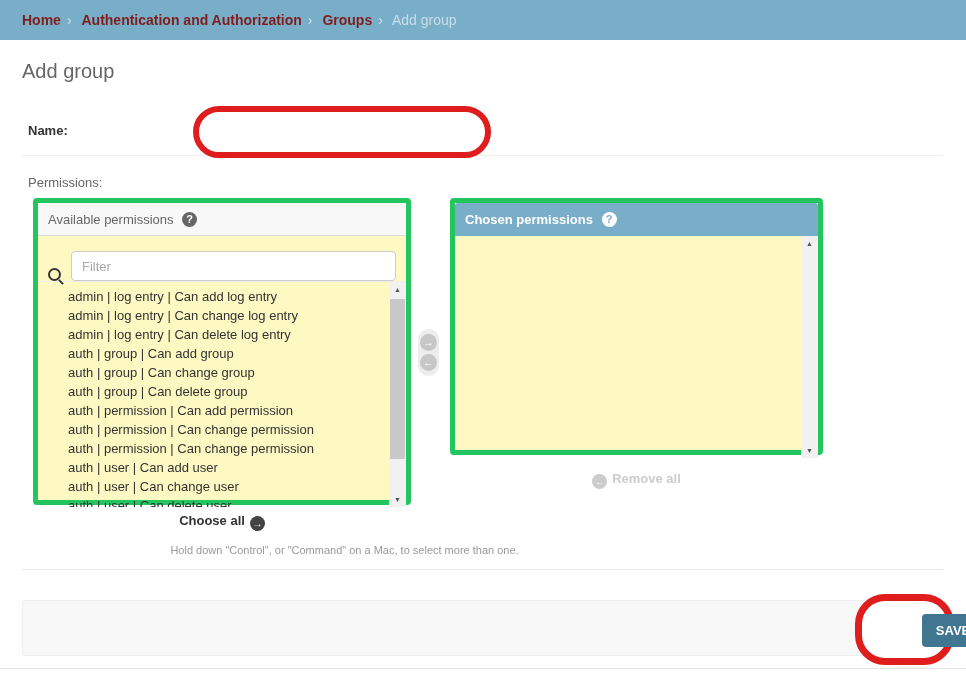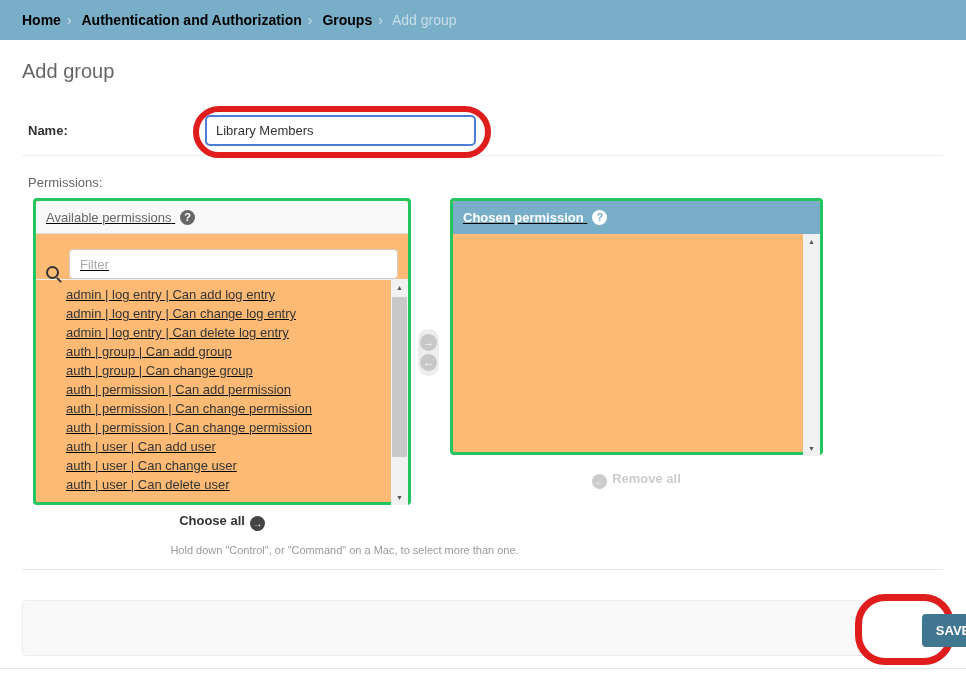--- a/index.html
+++ b/index.html
@@ -3,21 +3,21 @@
 <meta charset="utf-8">
 <style>
   * { margin: 0; padding: 0; box-sizing: border-box; }
   html, body { background: #fff; }
   body { font-family: "Liberation Sans", sans-serif; }
   .page { position: relative; width: 966px; height: 677px; background: #fff; overflow: hidden; }
 
   
   .breadcrumb { position: absolute; left: 0; top: 0; width: 966px; height: 40px;
     background: #79aec8; color: #fff; font-size: 14px; line-height: 40px; padding-left: 22px; }
-  .bc-link { color: #000000; font-weight: bold; text-decoration: none; cursor: pointer; }
+  .bc-link { color: #7f1d1d; font-weight: bold; text-decoration: none; cursor: pointer; }
   .bc-sep { color: #cde1ec; margin: 0 6px; }
   .bc-current { color: #c9dde9; }
 
   
   .page-title { position: absolute; left: 22px; top: 60px; font-size: 20px; color: #666; font-weight: 400; }
 
   
   .name-label { position: absolute; left: 28px; top: 123px; font-size: 13px; font-weight: bold; color: #333; }
   .name-input { position: absolute; left: 205px; top: 115px; width: 271px; height: 31px;
     border: 2px solid #4d7cd6; border-radius: 5px; padding: 0 9px; font-size: 13px; color: #333;
@@ -26,21 +26,21 @@
 
   
   .ring { position: absolute; border: 6px solid #df1d1d; border-radius: 26px; pointer-events: none; }
   .ring-name { left: 193px; top: 106px; width: 298px; height: 52px; z-index: 2; background: transparent; }
   .ring-save { left: 855px; top: 594px; width: 99px; height: 71px; border-width: 7px;
     border-radius: 30px; background: #ffffff; z-index: 2; pointer-events: auto; }
 
   
   .permissions-label { position: absolute; left: 28px; top: 175px; font-size: 13px; color: #666; }
 
-  .selector-box { position: absolute; border: 3px solid #22c55e; border-radius: 4px; background: #fdba74; text-decoration: underline; }
+  .selector-box { position: absolute; border: 5px solid #22c55e; border-radius: 4px; background: #fef9c3; }
   .box-available { left: 33px; top: 198px; width: 378px; height: 307px; }
   .box-chosen   { left: 450px; top: 198px; width: 373px; height: 257px; }
   .sel-header { height: 33px; line-height: 33px; padding-left: 10px; font-size: 13px;
     border-radius: 3px 3px 0 0; }
   .sel-header-available { background: #f8f8f8; color: #666; border-bottom: 1px solid #ddd; }
   .sel-header-chosen { background: #79aec8; color: #fff; font-weight: bold; }
   .help-icon { display: inline-block; width: 15px; height: 15px; border-radius: 50%;
     font-size: 11px; line-height: 15px; text-align: center; font-weight: bold;
     vertical-align: middle; margin-left: 5px; position: relative; top: -1px; }
   .help-icon-dark { background: #666; color: #fff; }
@@ -119,21 +119,20 @@
       
         <a class="bc-link">Groups</a><span class="bc-sep">›</span>
       </span>
     <span class="bc-current">Add group</span>
   </div>
 
   <h1 class="page-title">Add group</h1>
 
   <label class="name-label">Name:</label>
   <div class="ring ring-name"></div>
-  <input class="name-input" type="text" value="Library Members" style="">
   <div class="row-divider"></div>
 
   <div class="permissions-label">Permissions:</div>
 
   <div class="selector-box box-available">
     <div class="sel-header sel-header-available">
       <span>Available permissions</span>
       <span class="help-icon help-icon-dark">?</span>
     </div>
     <div class="filter-row">
@@ -150,20 +149,21 @@
         <div class="perm-option">admin | log entry | Can add log entry</div>
 
         <div class="perm-option">admin | log entry | Can change log entry</div>
 
         <div class="perm-option">admin | log entry | Can delete log entry</div>
 
         <div class="perm-option">auth | group | Can add group</div>
 
         <div class="perm-option">auth | group | Can change group</div>
 
+        <div class="perm-option">auth | group | Can delete group</div>
 
         <div class="perm-option">auth | permission | Can add permission</div>
 
         <div class="perm-option">auth | permission | Can change permission</div>
 
         <div class="perm-option">auth | permission | Can change permission</div>
 
         <div class="perm-option">auth | user | Can add user</div>
 
         <div class="perm-option">auth | user | Can change user</div>
@@ -172,21 +172,21 @@
       </div>
   </div>
 
   <div class="mover">
     <div class="mover-btn">→</div>
     <div class="mover-btn">←</div>
   </div>
 
   <div class="selector-box box-chosen">
     <div class="sel-header sel-header-chosen">
-      <span>Chosen permission</span>
+      <span>Chosen permissions</span>
       <span class="help-icon help-icon-light">?</span>
     </div>
     <div class="chosen-list">
       <div class="vscroll">
         <span class="arr arr-up">▲</span>
         <span class="arr arr-down">▼</span>
       </div>
     </div>
   </div>
 

